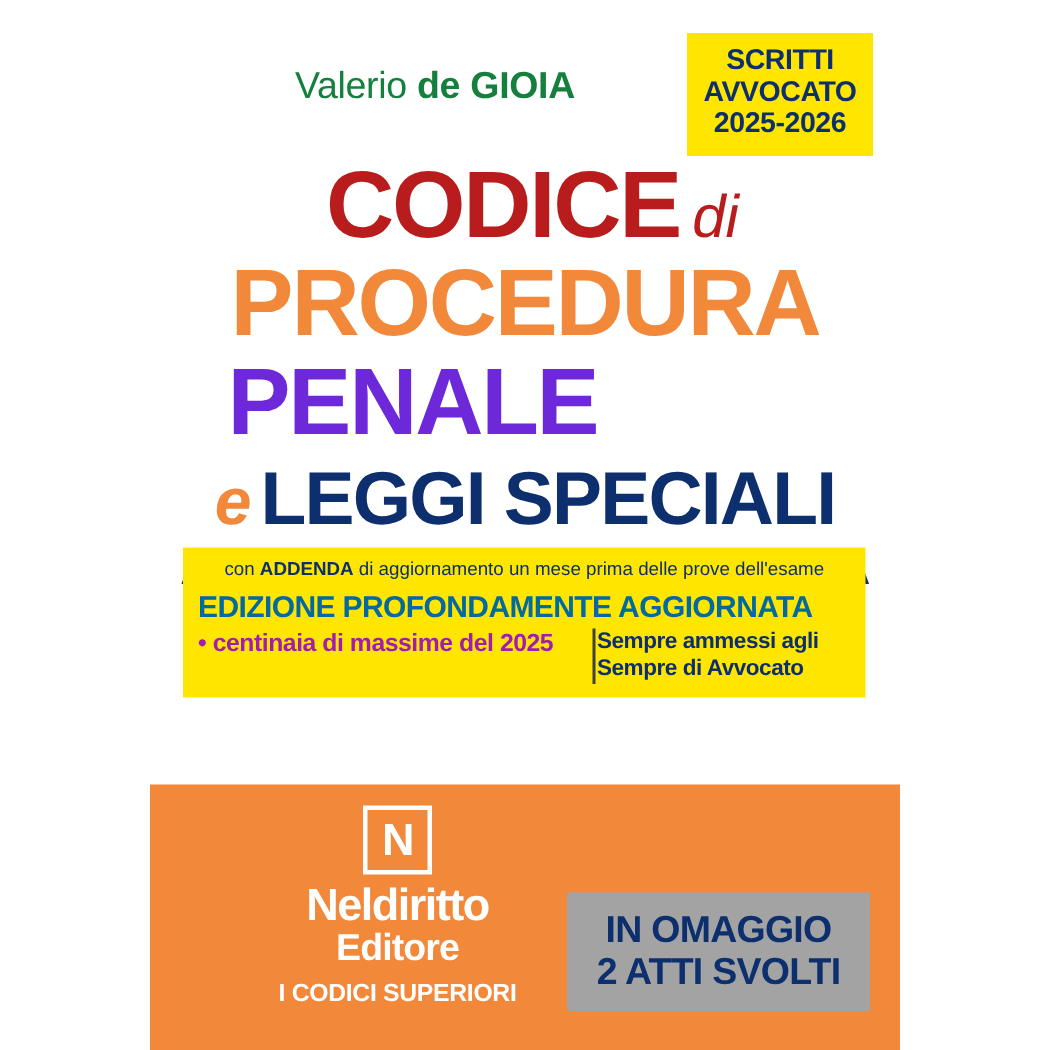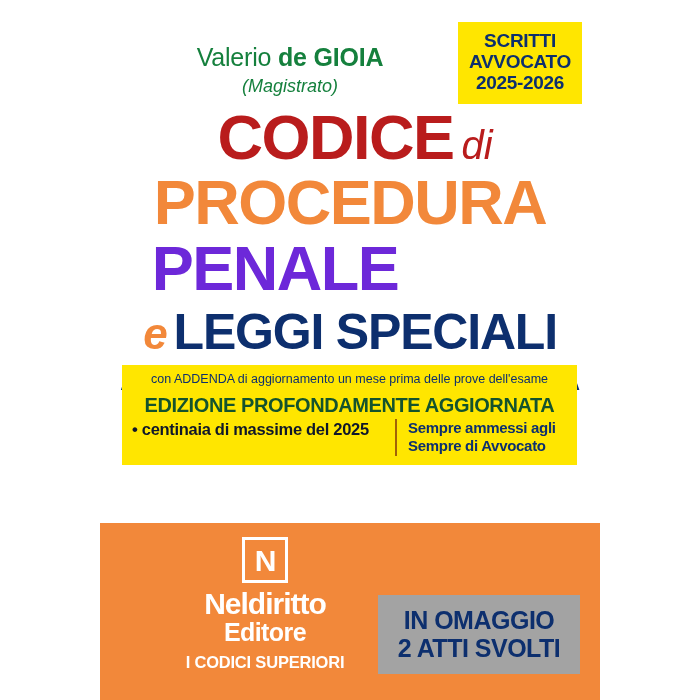--- a/index.html
+++ b/index.html
@@ -138,47 +138,47 @@
     background: #ffe600;
     padding: 7px 10px 9px 10px;
     box-sizing: border-box;
   }
   .band .addenda {
     text-align: center;
     color: #0d2f6e;
     font-size: 12.5px;
     line-height: 1.25;
   }
-  .band .addenda b { font-weight: normal; }
+  .band .addenda b { font-weight: bold; }
   .band .edizione {
-    text-align: center;
-    color: #14532d;
+    text-align: left;
+    color: #0369a1;
     font-size: 20px;
     font-weight: bold;
     letter-spacing: -0.4px;
     margin-top: 6px;
     line-height: 1.1;
   }
   .band .cols {
     display: flex;
     margin-top: 3px;
   }
   .band .col-left {
     flex: 1 1 auto;
     padding-right: 8px;
   }
   .band .col-right {
     flex: 0 0 auto;
-    border-left: 2px solid #a16207;
-    padding-left: 11px;
+    border-left: 2px solid #404040;
+    padding-left: 1px;
     width: 172px;
     box-sizing: border-box;
   }
   .band .bullet {
-    color: #0f172a;
+    color: #a21caf;
     font-size: 16.5px;
     font-weight: bold;
     line-height: 1.32;
     letter-spacing: -0.3px;
   }
   .band .note {
     color: #0d2f6e;
     font-size: 15px;
     font-weight: bold;
     line-height: 1.25;
@@ -271,21 +271,20 @@
     <div>SCRITTI</div>
     <div>AVVOCATO</div>
     <div>2025-2026</div>
   </div>
 
   <div class="author">
     <div class="name">
       <span>Valerio</span>
       <span class="lastname">de GIOIA</span>
     </div>
-    <div class="role">(Magistrato)</div>
   </div>
 
   <div class="title-block">
     <div class="line l1">
       <span>CODICE</span><span class="di">di</span>
     </div>
     <div class="line l2">PROCEDURA</div>
     <div class="line l3">PENALE</div>
     <div class="line l4">
       <span class="e">e</span><span>LEGGI SPECIALI</span>

